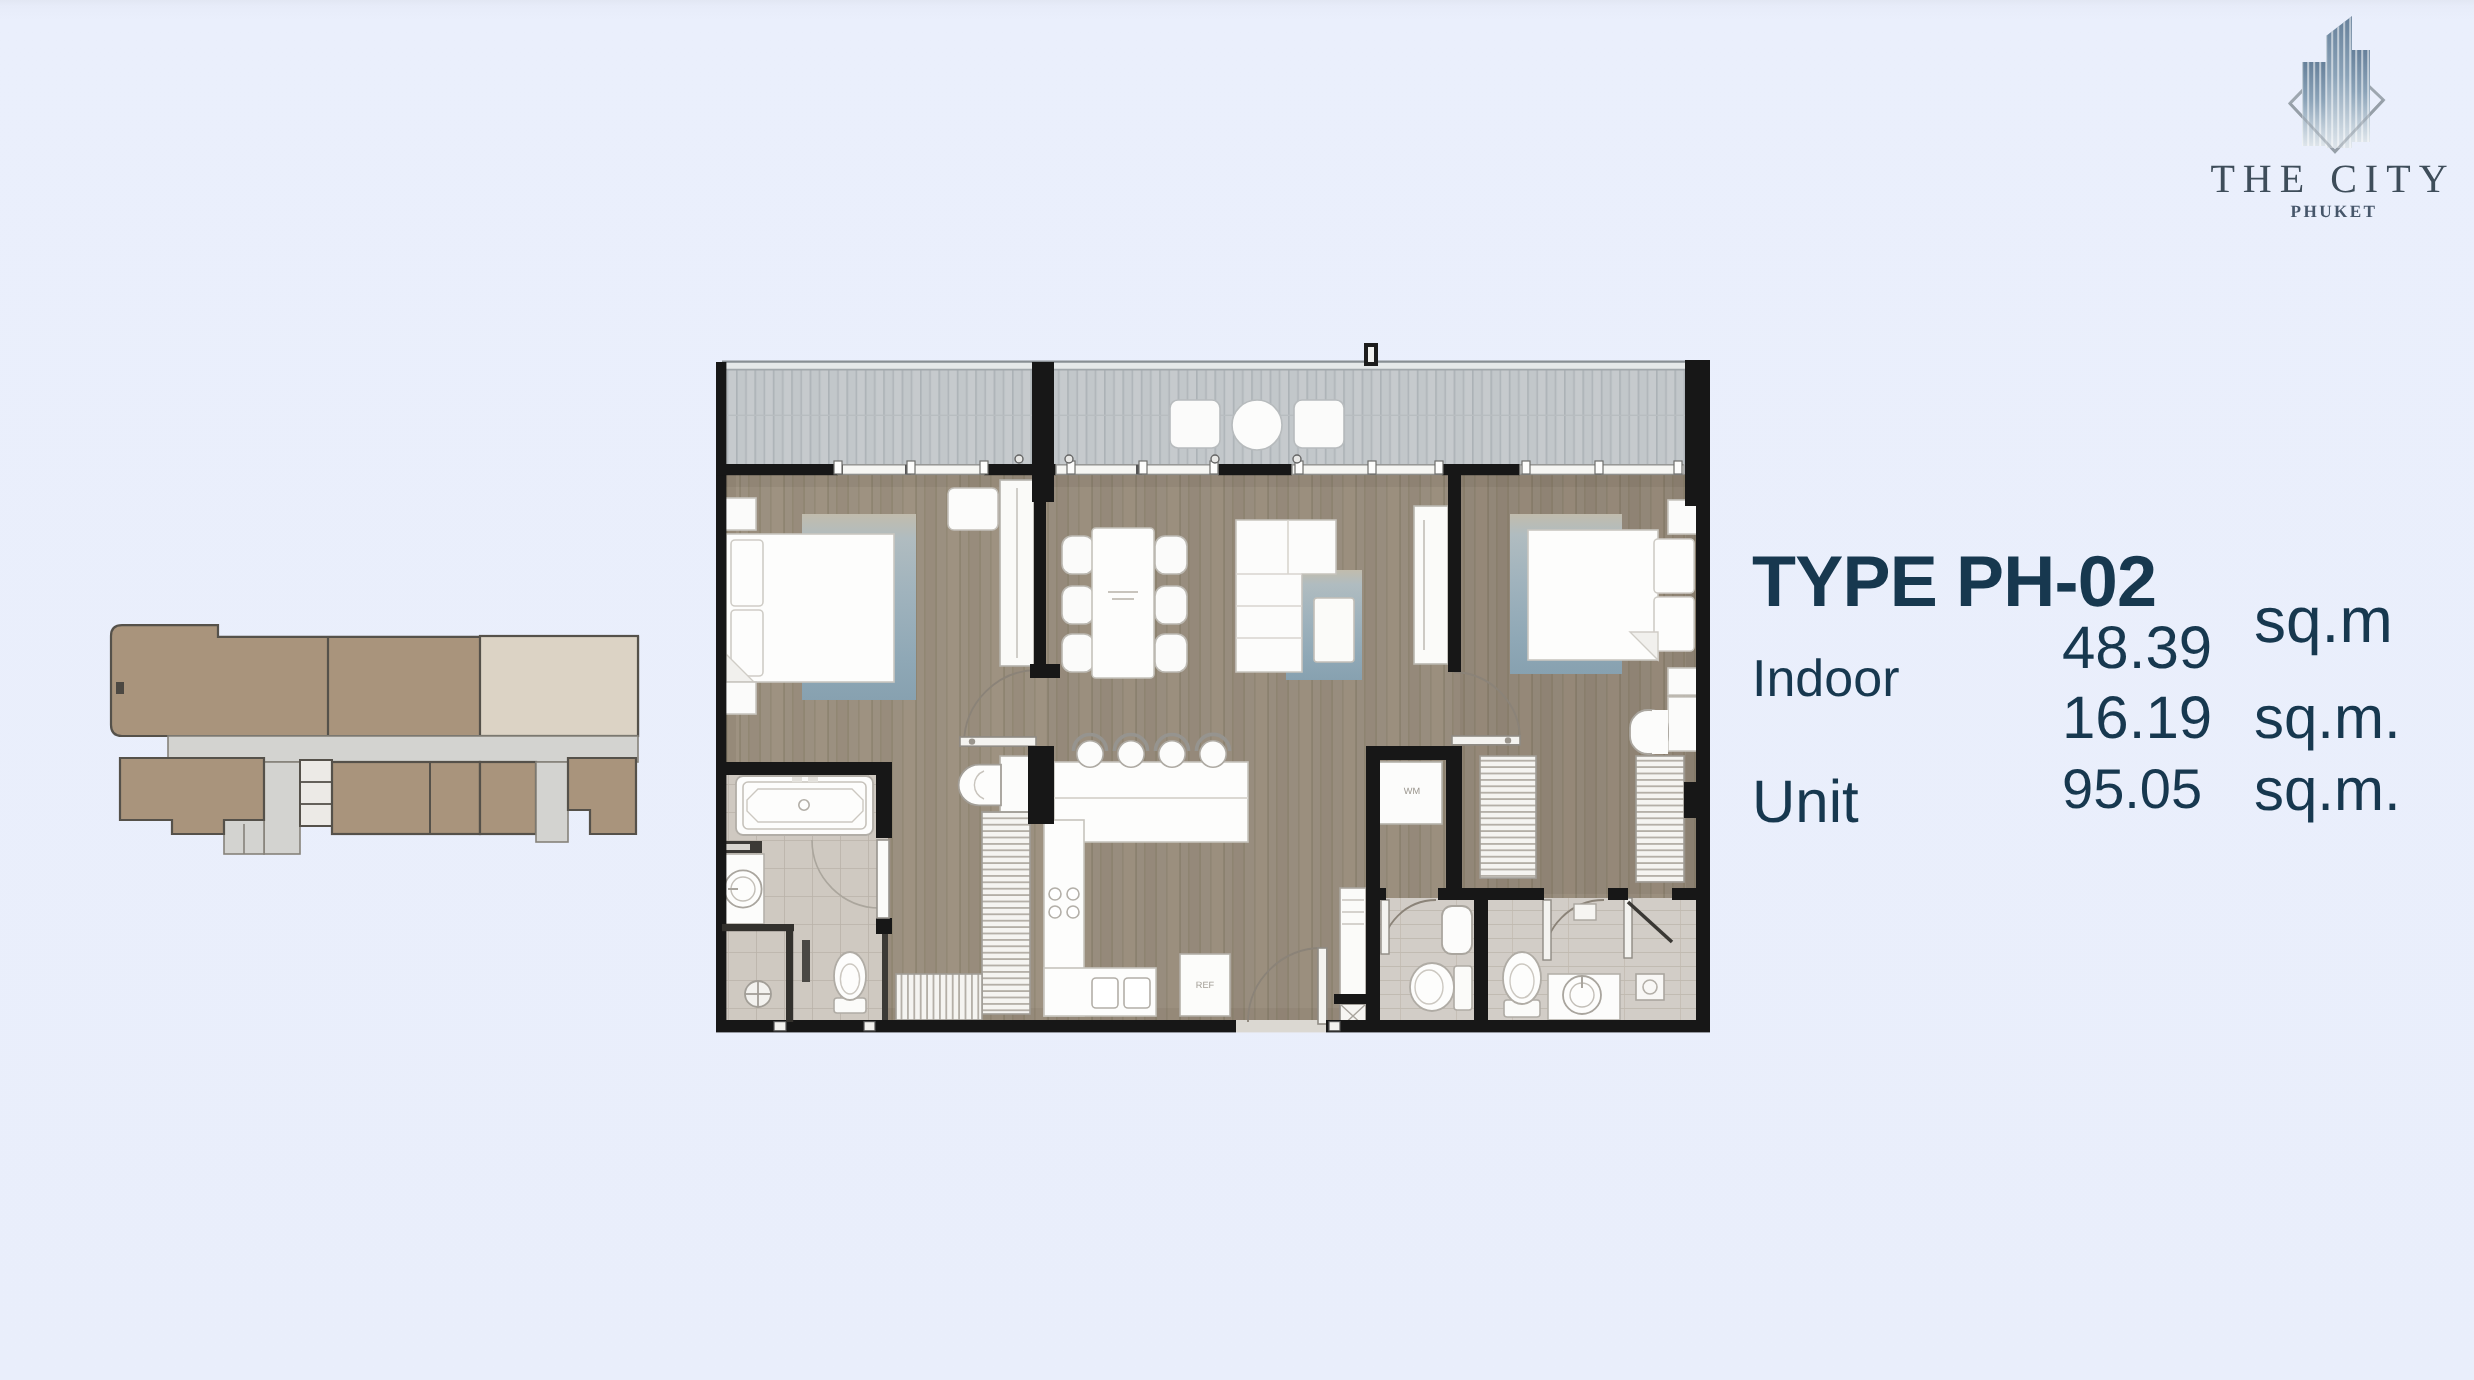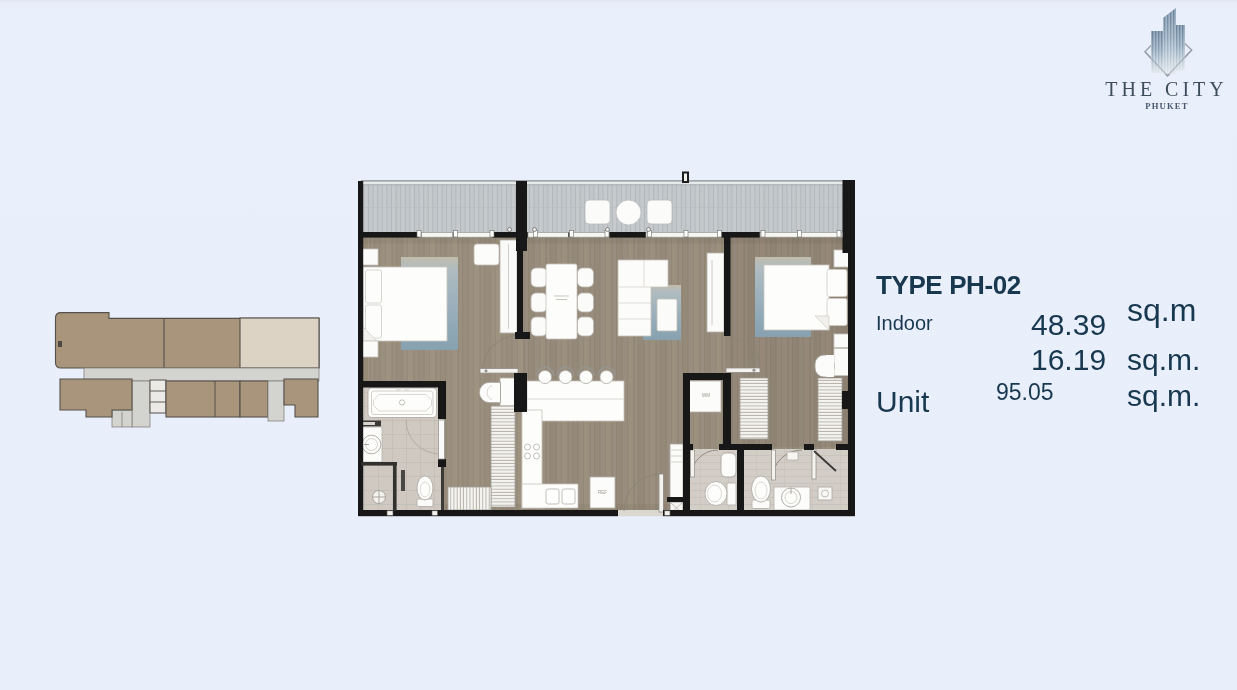--- a/index.html
+++ b/index.html
@@ -470,31 +470,31 @@
 <rect x="804" y="444" width="10" height="6" fill="#171717"></rect>
 
 <rect x="836" y="444" width="14" height="6" fill="#171717"></rect>
 
 <rect x="737" y="450" width="7" height="66" fill="#171717"></rect>
 
 <rect x="667" y="497" width="20" height="5" fill="#171717"></rect>
 
 </svg>
 
-<div class="abs" style="left:876px;top:269.5px;font-size:26px;font-weight:bold;color:#17384f;letter-spacing:-0.4px">TYPE PH-02</div>
-
-<div class="abs" style="left:876px;top:312px;font-size:20px;color:#17384f">Indoor</div>
+<div class="abs" style="left:876px;top:269.5px;font-size:36px;font-weight:bold;color:#17384f;letter-spacing:-0.4px">TYPE PH-02</div>
+
+<div class="abs" style="left:876px;top:324px;font-size:26px;color:#17384f">Indoor</div>
 <div class="abs" style="left:1031px;top:308px;font-size:30px;color:#17384f">48.39</div>
 <div class="abs" style="left:1127px;top:292px;font-size:32px;color:#17384f">sq.m</div>
 
 <div class="abs" style="left:1031px;top:343px;font-size:30px;color:#17384f">16.19</div>
 <div class="abs" style="left:1127px;top:343px;font-size:30px;color:#17384f">sq.m.</div>
 
 <div class="abs" style="left:876px;top:385px;font-size:30px;color:#17384f">Unit</div>
-<div class="abs" style="left:996px;top:379px;font-size:23px;color:#17384f">95.05</div>
+<div class="abs" style="left:1031px;top:379px;font-size:28px;color:#17384f">95.05</div>
 <div class="abs" style="left:1127px;top:379px;font-size:30px;color:#17384f">sq.m.</div>
 
 <svg id="logo" class="abs" style="left:1095px;top:0px" width="142" height="120" viewBox="1095 0 142 120">
   <defs>
   <linearGradient id="rugG" x1="0" y1="0" x2="0" y2="1">
     <stop offset="0" stop-color="#c1bcad"></stop>
     <stop offset="0.13" stop-color="#b0bcc0"></stop>
     <stop offset="0.42" stop-color="#a0b3bd"></stop>
     <stop offset="0.78" stop-color="#8fa8b6"></stop>
     <stop offset="1" stop-color="#87a1b0"></stop>

